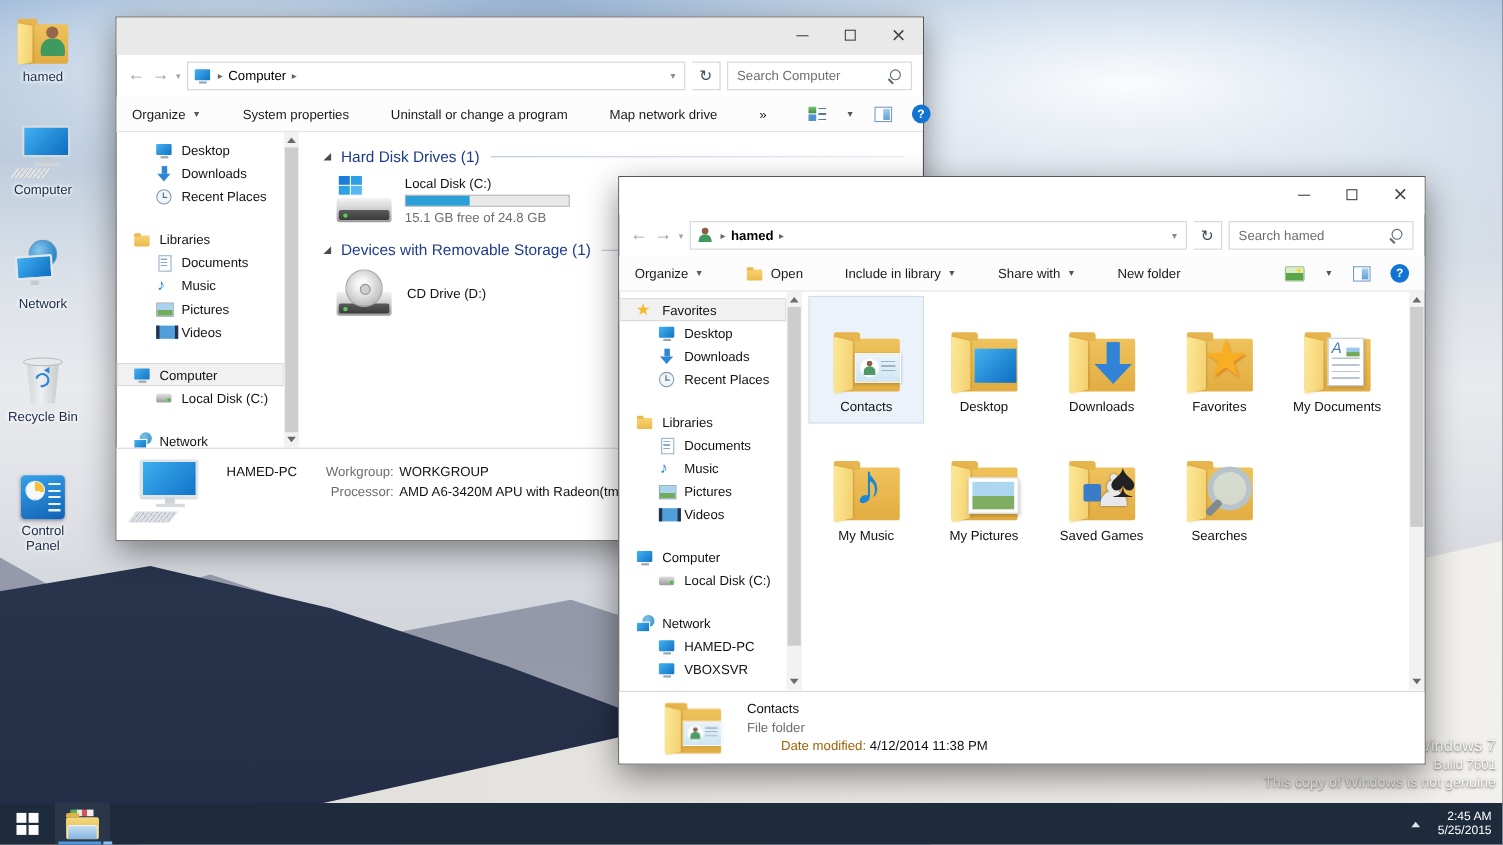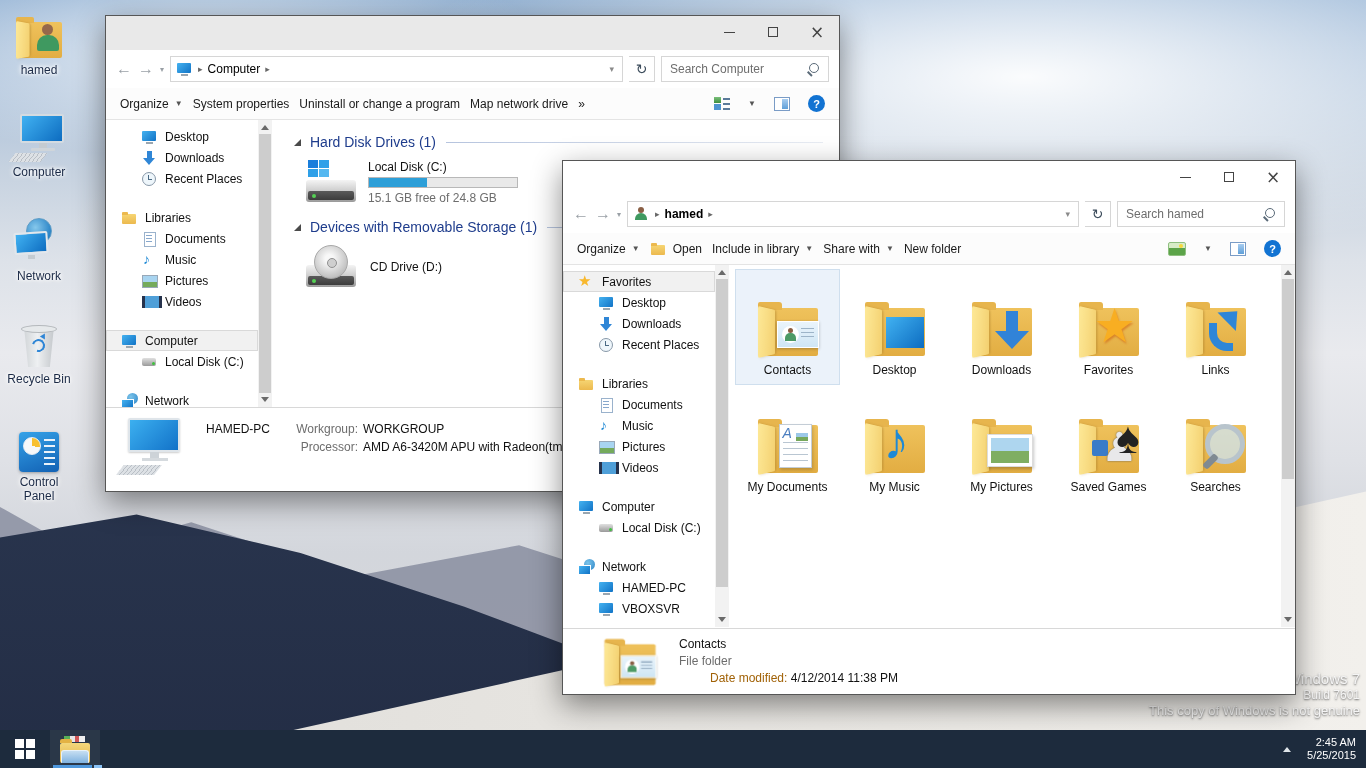--- a/index.html
+++ b/index.html
@@ -77,21 +77,21 @@
 .aspace{flex:1}
 .add{color:#8a8a8a;font-size:9px;padding:0 6px}
 .refresh{width:26px;height:26px;border:1px solid #d6d6d6;border-left:none;display:flex;align-items:center;justify-content:center;color:#3d4d5c;font-size:14px;background:#fff}
 .search{width:168px;height:26px;border:1px solid #d6d6d6;display:flex;align-items:center;padding:0 8px;gap:6px;background:#fff}
 .search input{flex:1;border:0;outline:0;font:12px "Liberation Sans",sans-serif;color:#404040;min-width:0;background:transparent}
 .search input::placeholder{color:#6e6e6e}
 .lens{position:relative;width:13px;height:13px;flex:none}
 .lens::before{content:"";position:absolute;right:1px;top:0;width:8px;height:8px;border:1.5px solid #5a6a78;border-radius:50%}
 .lens::after{content:"";position:absolute;left:0;bottom:1px;width:6px;height:1.5px;background:#5a6a78;transform:rotate(45deg)}
 
-.cmdbar{height:32px;display:flex;align-items:center;padding:0 14px;gap:10px;border-bottom:1px solid #e4e4e4;background:#fcfcfc;color:#1a1a1a;white-space:nowrap}
+.cmdbar{height:32px;display:flex;align-items:center;padding:0 14px;gap:38px;border-bottom:1px solid #e4e4e4;background:#fcfcfc;color:#1a1a1a;white-space:nowrap}
 .cmd{display:flex;align-items:center;gap:6px}
 .caret{font-size:8px;color:#555}
 .cmd-right{margin-left:auto;display:flex;align-items:center;gap:18px}
 .vi1{position:relative;width:16px;height:15px}
 .vi1::before{content:"";position:absolute;left:0;top:1px;width:7px;height:6px;background:linear-gradient(#7ac07a,#3f8f3f);box-shadow:0 7px 0 0 #4f94d0}
 .vi1::after{content:"";position:absolute;left:9px;top:2px;width:7px;height:12px;background:repeating-linear-gradient(180deg,#5a7a9a 0 1.5px,rgba(0,0,0,0) 1.5px 5px)}
 .vi2{position:relative;width:18px;height:14px;background:linear-gradient(180deg,#d8ecc8 0 40%,#5ca449 40%);border:1px solid #8fbf80;border-radius:2px}
 .vi2::after{content:"";position:absolute;right:2px;top:1px;width:4px;height:4px;border-radius:50%;background:#f6d83a}
 .pvicon{position:relative;width:16px;height:14px;border:1px solid #7a9cc6;background:#fff}
 .pvicon::before{content:"";position:absolute;right:1px;top:1px;bottom:1px;width:6px;background:linear-gradient(#a8cdf0,#5f9fd8)}
@@ -620,30 +620,20 @@
                   <span class="ovl ov-star"></span>
                 </span>
               </span>
             <span class="lbl">Favorites</span>
           </div>
           <div class="tile">
             <span class="art2">
                 <span class="bigfolder">
                   <span class="bk"></span>
                   <span class="fr"></span>
-                  <span class="ovl ov-link"></span>
-                </span>
-              </span>
-            <span class="lbl">Links</span>
-          </div>
-          <div class="tile">
-            <span class="art2">
-                <span class="bigfolder">
-                  <span class="bk"></span>
-                  <span class="fr"></span>
                   <span class="ovl ov-doc">
                     <span class="im"></span>
                   </span>
                 </span>
               </span>
             <span class="lbl">My Documents</span>
           </div>
           <div class="tile">
             <span class="art2">
                 <span class="bigfolder">

